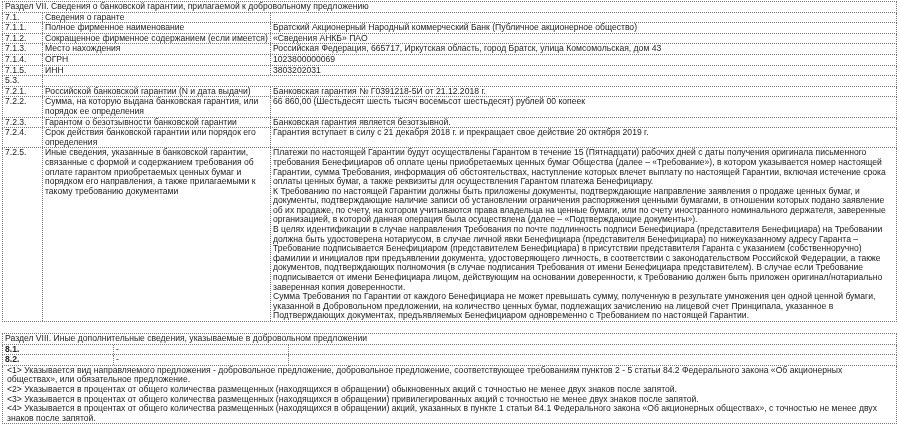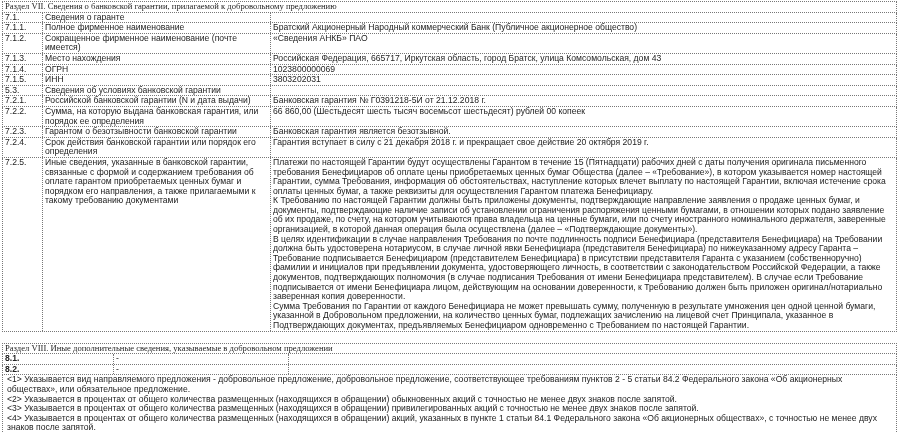--- a/index.html
+++ b/index.html
@@ -1,20 +1,20 @@
 <!DOCTYPE html>
 <html><head>
 <meta charset="utf-8">
 <style>
   html, body { margin:0; padding:0; background:#ffffff; }
   body { width:900px; height:432px; overflow:hidden; position:relative;
          font-family:"Liberation Sans", sans-serif; color:#222; font-size:8.6px; line-height:9.6px; }
   .doc { position:absolute; left:2px; top:1px; width:895px; }
   .row { display:flex; border-left:1px dotted #777; border-right:1px dotted #777; border-bottom:1px dotted #777; box-sizing:border-box; }
-  .row.first { border-top:1px dotted #777;font-family:Liberation Serif, serif; }
+  .row.first { border-top:1px dotted #777; }
   .c { box-sizing:border-box; padding:0 2px; white-space:normal; }
   .num { width:39px; flex:none; }
   .lab { width:228px; flex:none; border-left:1px dotted #777; }
   .val { flex:1; border-left:1px dotted #777; }
   .full { flex:1; }
   .gap { height:11px; }
   .n8 { width:110px; flex:none;font-weight:bold; }
   .v8a { width:175px; flex:none; border-left:1px dotted #777; }
   .v8b { flex:1; border-left:1px dotted #777; }
   .note { padding:0 2px; }
@@ -35,41 +35,40 @@
         <div class="c lab">Сведения о гаранте</div>
         <div class="c val"></div>
       </div>
       <div class="row">
         <div class="c num">7.1.1.</div>
         <div class="c lab">Полное фирменное наименование</div>
         <div class="c val">Братский Акционерный Народный коммерческий Банк (Публичное акционерное общество)</div>
       </div>
       <div class="row">
         <div class="c num">7.1.2.</div>
-        <div class="c lab">Сокращенное фирменное наименование (почте имеется)</div>
+        <div class="c lab">Сокращенное фирменное содержанием (если имеется)</div>
         <div class="c val">«Сведения АНКБ» ПАО</div>
       </div>
       <div class="row">
         <div class="c num">7.1.3.</div>
         <div class="c lab">Место нахождения</div>
         <div class="c val">Российская Федерация, 665717, Иркутская область, город  Братск, улица Комсомольская, дом 43</div>
       </div>
       <div class="row">
         <div class="c num">7.1.4.</div>
         <div class="c lab">ОГРН</div>
         <div class="c val">1023800000069</div>
       </div>
       <div class="row">
         <div class="c num">7.1.5.</div>
         <div class="c lab">ИНН</div>
         <div class="c val">3803202031</div>
       </div>
       <div class="row">
         <div class="c num">5.3.</div>
-        <div class="c lab">Сведения об условиях банковской гарантии</div>
         <div class="c val"></div>
       </div>
       <div class="row">
         <div class="c num">7.2.1.</div>
         <div class="c lab">Российской банковской гарантии (N и дата выдачи)</div>
         <div class="c val">Банковская гарантия № Г0391218-5И от 21.12.2018 г.</div>
       </div>
       <div class="row">
         <div class="c num">7.2.2.</div>
         <div class="c lab">Сумма, на которую выдана банковская гарантия, или порядок ее определения</div>

